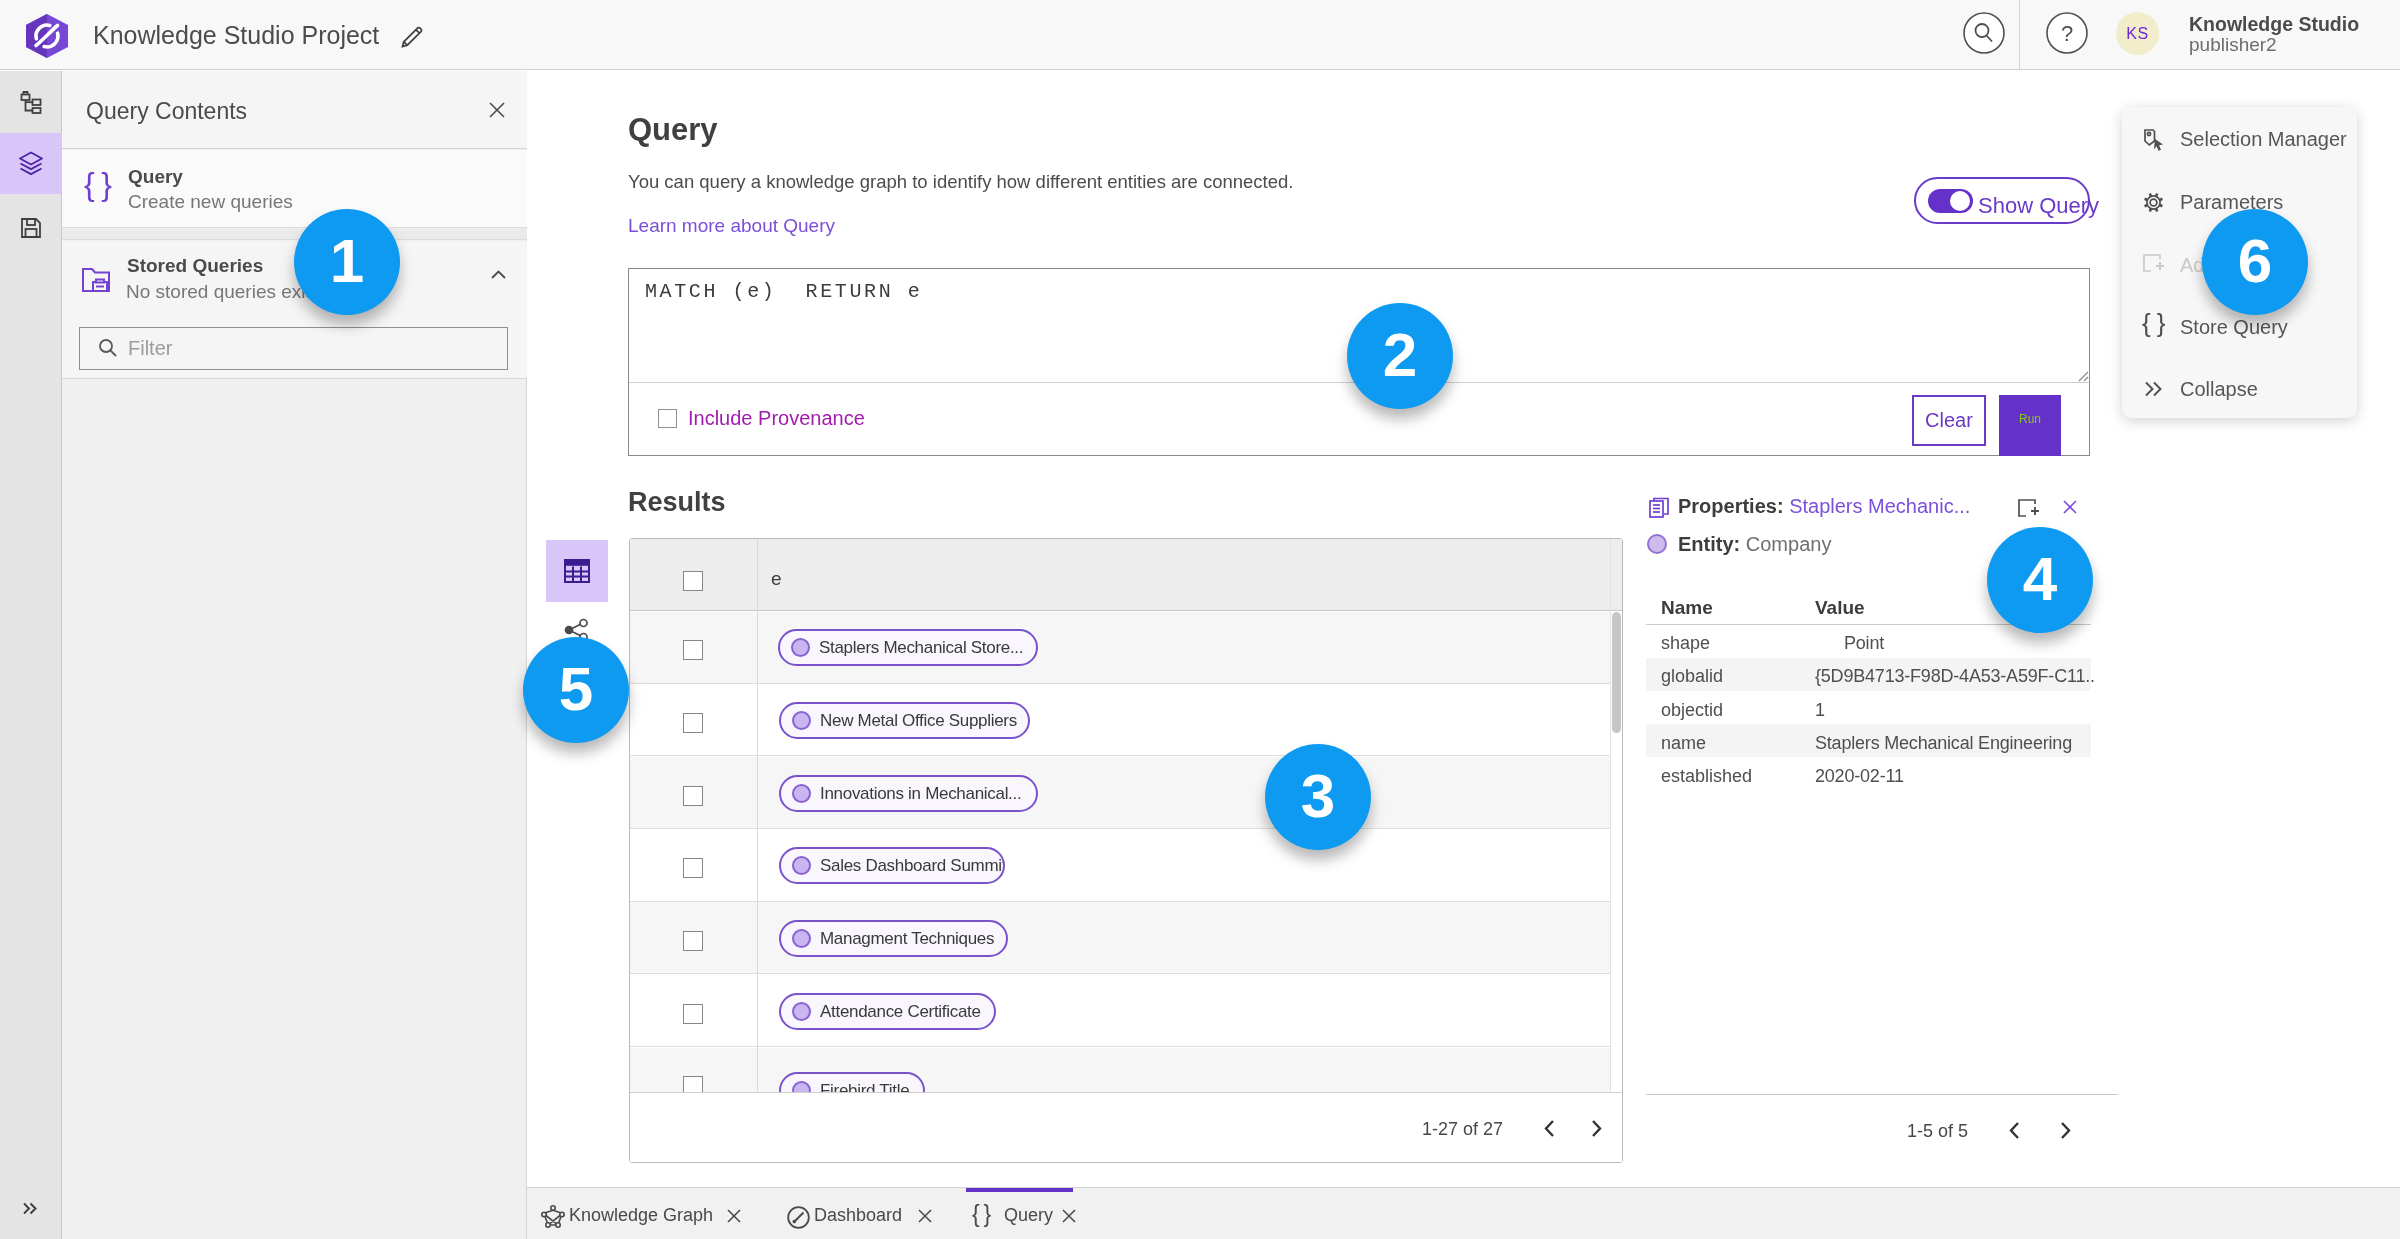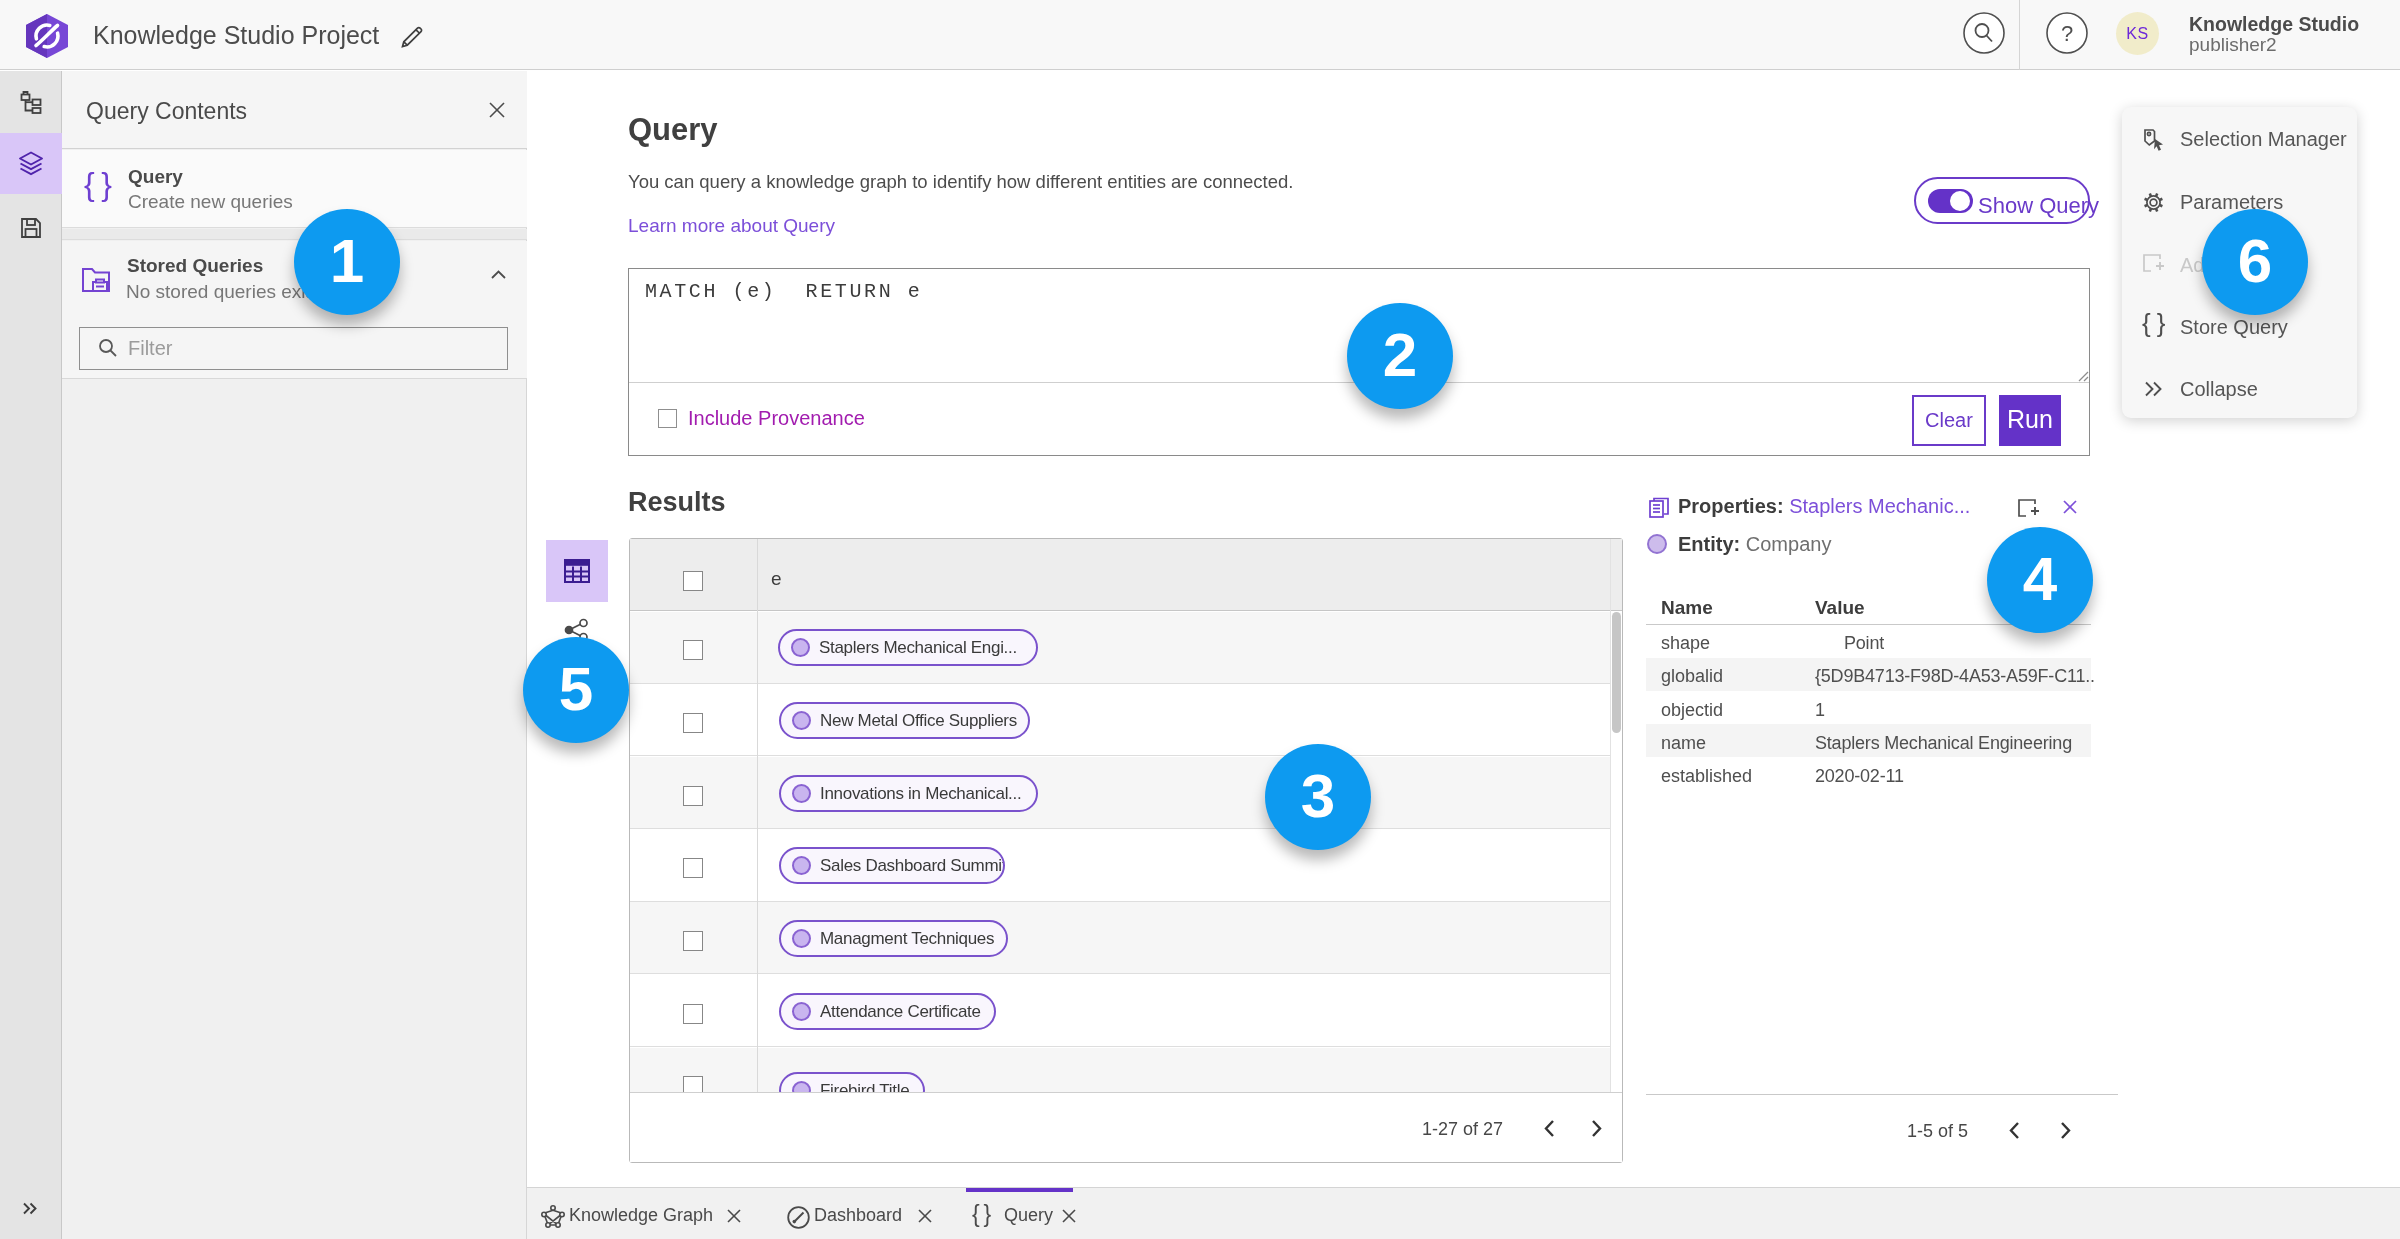--- a/index.html
+++ b/index.html
@@ -166,21 +166,21 @@
   <div class="abs" style="left:645px; top:280px; font-family:'Liberation Mono',monospace; font-size:20px; letter-spacing:2.6px; color:#3c3c3c;">MATCH&nbsp;(e)&nbsp;&nbsp;RETURN&nbsp;e</div>
   <svg class="abs" style="left:2076px; top:369px;" width="13" height="13" viewBox="0 0 13 13">
     <g stroke="#8d8d8d" stroke-width="1.2">
       <line x1="3" y1="12" x2="12" y2="3"></line>
       <line x1="8" y1="12" x2="12" y2="8"></line>
     </g>
   </svg>
   <div class="abs" style="left:658px; top:409px; width:19px; height:19px; border:1px solid #8f8f8f; background:#fff;"></div>
   <div class="abs" style="left:688px; top:407px; font-size:20px; color:#a21caf;">Include Provenance</div>
   <div class="abs" style="left:1912px; top:395px; width:74px; height:51px; border:2px solid #6a3ac9; background:#fff; font-size:20px; color:#6a3ac9; text-align:center; line-height:47px;">Clear</div>
-  <div class="abs" style="left:1999px; top:395px; width:62px; height:51px; background:#6432c8; font-size:25px; color:#ffffff; text-align:center; line-height:49px;">Run</div>
+  <div class="abs" style="left:1999px; top:395px; width:62px; height:61px; background:#6432c8; font-size:12px; color:#84cc16; text-align:center; line-height:49px;">Run</div>
 
   <div class="abs" style="left:628px; top:487px; font-size:27px; font-weight:bold; color:#404040;">Results</div>
 
   <div class="abs" style="left:546px; top:540px; width:62px; height:62px; background:#d9c6f8;"></div>
   <svg class="abs" style="left:563px; top:557px;" width="28" height="28" viewBox="0 0 28 28">
     <g fill="none" stroke="#3b1d91" stroke-width="2">
       <rect x="2" y="3" width="24" height="22"></rect>
       <rect x="2.8" y="3.8" width="22.4" height="5" fill="#3b1d91" stroke="none"></rect>
       <line x1="2" y1="14.5" x2="26" y2="14.5"></line>
       <line x1="2" y1="19.5" x2="26" y2="19.5"></line>
@@ -213,21 +213,21 @@
   <div class="abs" style="left:757px; top:539px; width:1px; height:553px; background:#d9d9d9;"></div>
   <div class="abs cb" style="left:683px; top:640px;"></div>
   <div class="abs cb" style="left:683px; top:713px;"></div>
   <div class="abs cb" style="left:683px; top:786px;"></div>
   <div class="abs cb" style="left:683px; top:858px;"></div>
   <div class="abs cb" style="left:683px; top:931px;"></div>
   <div class="abs cb" style="left:683px; top:1004px;"></div>
   <div class="abs cb" style="left:683px; top:1076px;"></div>
   <div class="pill" style="left:778px; top:629px; width:260px;">
     <i class="dot"></i>
-    <span>Staplers Mechanical Engi...</span>
+    <span>Staplers Mechanical Store...</span>
   </div>
   <div class="pill" style="left:779px; top:702px; width:251px;">
     <i class="dot"></i>
     <span>New Metal Office Suppliers</span>
   </div>
   <div class="pill" style="left:779px; top:775px; width:259px;">
     <i class="dot"></i>
     <span>Innovations in Mechanical...</span>
   </div>
   <div class="pill" style="left:779px; top:847px; width:226px;">

